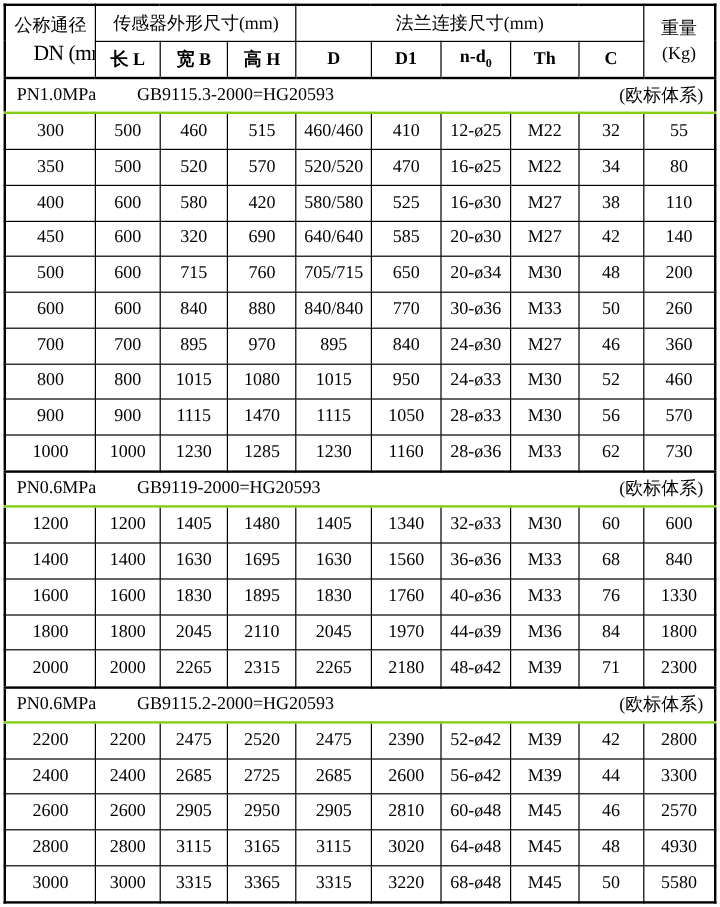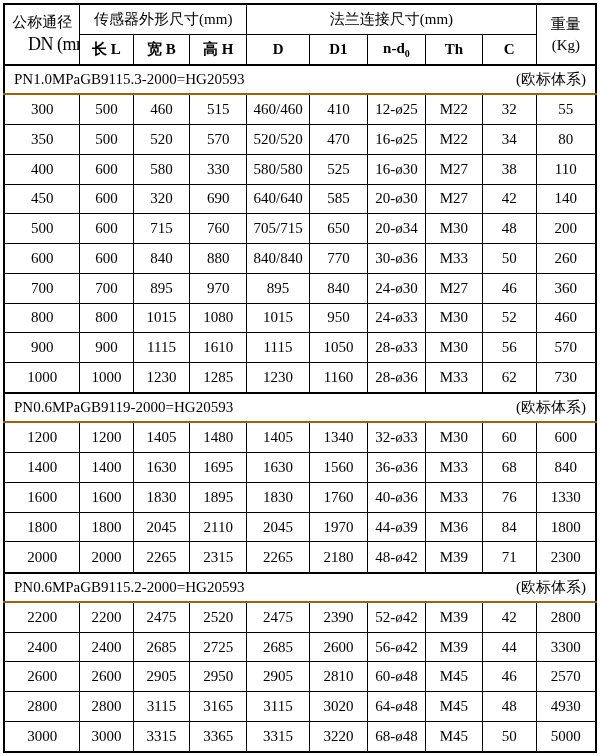--- a/index.html
+++ b/index.html
@@ -34,29 +34,29 @@
     white-space: nowrap;
   }
   thead tr.h1 { height: 30px; }
   thead tr.h2 { height: 31px; }
   thead tr.h2 th { border-bottom: 2px solid #000000; font-weight: bold; }
   .hdr-two-line { line-height: 1.35; }
   .hdr-sub { font-size: 18px; letter-spacing: -0.5px; margin-left: 23px; }
   tr.section-row { height: 29px; }
   tr.section-row td {
     border-top: 2px solid #000000;
-    border-bottom: 2px solid #a16207;
+    border-bottom: 2px solid #84cc16;
   }
   .section-line {
     display: flex;
     align-items: center;
     padding: 0 9px;
     font-size: 15px;
   }
-  .sec-standard { }
+  .sec-standard { margin-left: 34px; }
   .sec-system { margin-left: auto; }
   tbody td { font-size: 15px; }
   sub { font-size: 10px; }
 </style>
 </head>
 <body>
 
 <div class="page">
   <table class="dim-table">
     <colgroup>
@@ -130,21 +130,21 @@
           <td>470</td>
           <td>16-ø25</td>
           <td>M22</td>
           <td>34</td>
           <td>80</td>
         </tr>
         <tr>
           <td>400</td>
           <td>600</td>
           <td>580</td>
-          <td>330</td>
+          <td>420</td>
           <td>580/580</td>
           <td>525</td>
           <td>16-ø30</td>
           <td>M27</td>
           <td>38</td>
           <td>110</td>
         </tr>
         <tr>
           <td>450</td>
           <td>600</td>
@@ -202,21 +202,21 @@
           <td>950</td>
           <td>24-ø33</td>
           <td>M30</td>
           <td>52</td>
           <td>460</td>
         </tr>
         <tr>
           <td>900</td>
           <td>900</td>
           <td>1115</td>
-          <td>1610</td>
+          <td>1470</td>
           <td>1115</td>
           <td>1050</td>
           <td>28-ø33</td>
           <td>M30</td>
           <td>56</td>
           <td>570</td>
         </tr>
         <tr>
           <td>1000</td>
           <td>1000</td>
@@ -358,17 +358,17 @@
         <tr>
           <td>3000</td>
           <td>3000</td>
           <td>3315</td>
           <td>3365</td>
           <td>3315</td>
           <td>3220</td>
           <td>68-ø48</td>
           <td>M45</td>
           <td>50</td>
-          <td>5000</td>
+          <td>5580</td>
         </tr>
       </tbody>
   </table>
 </div>
 
 </body></html>

